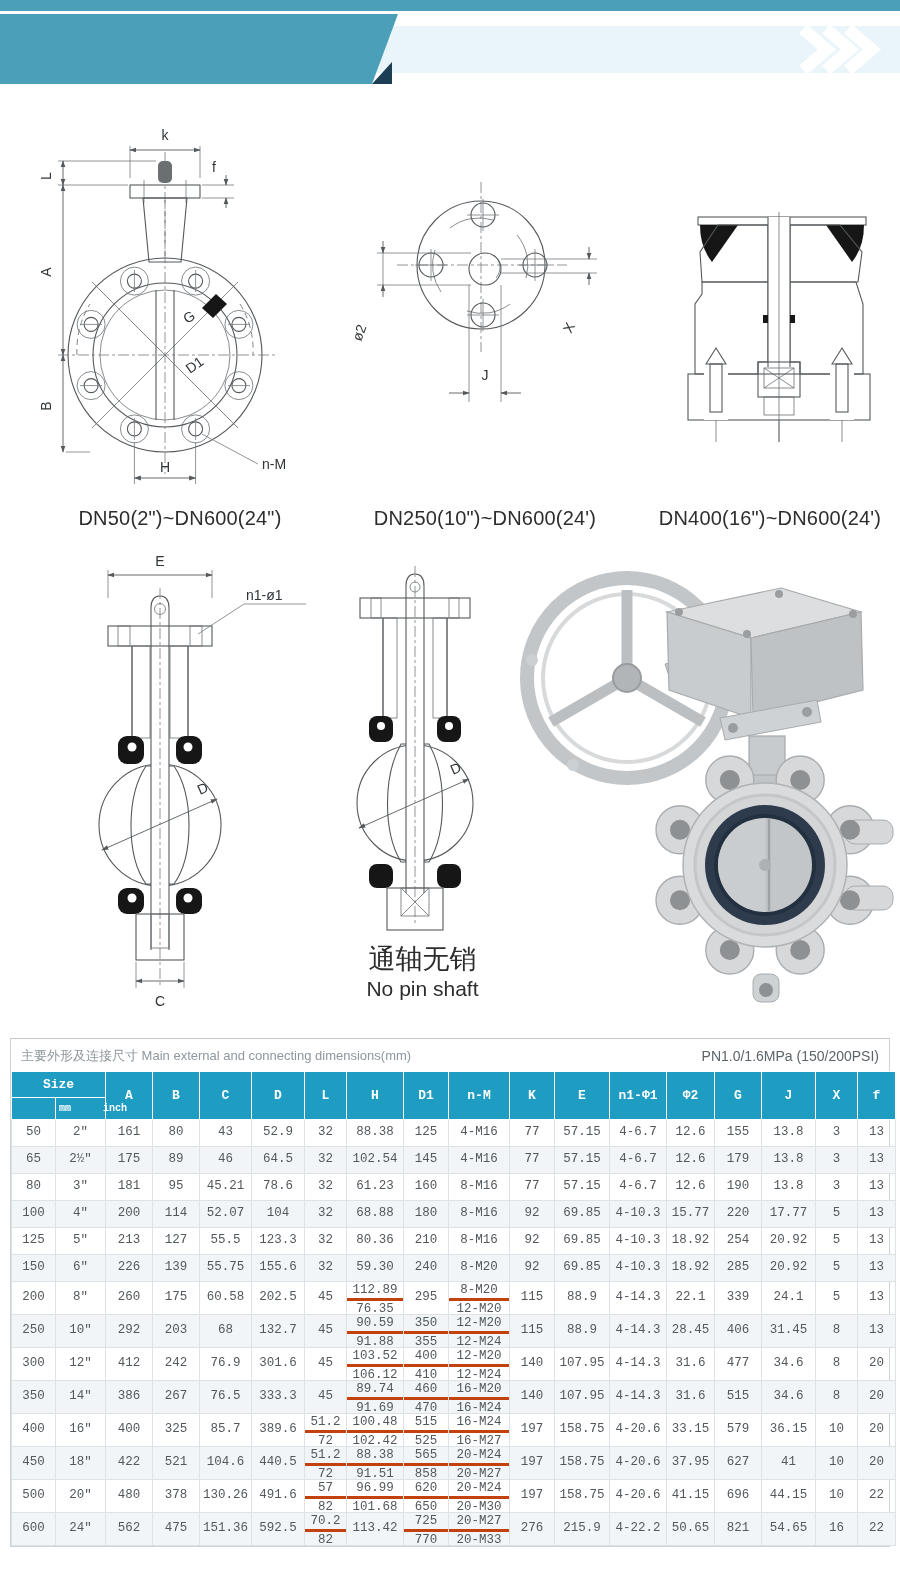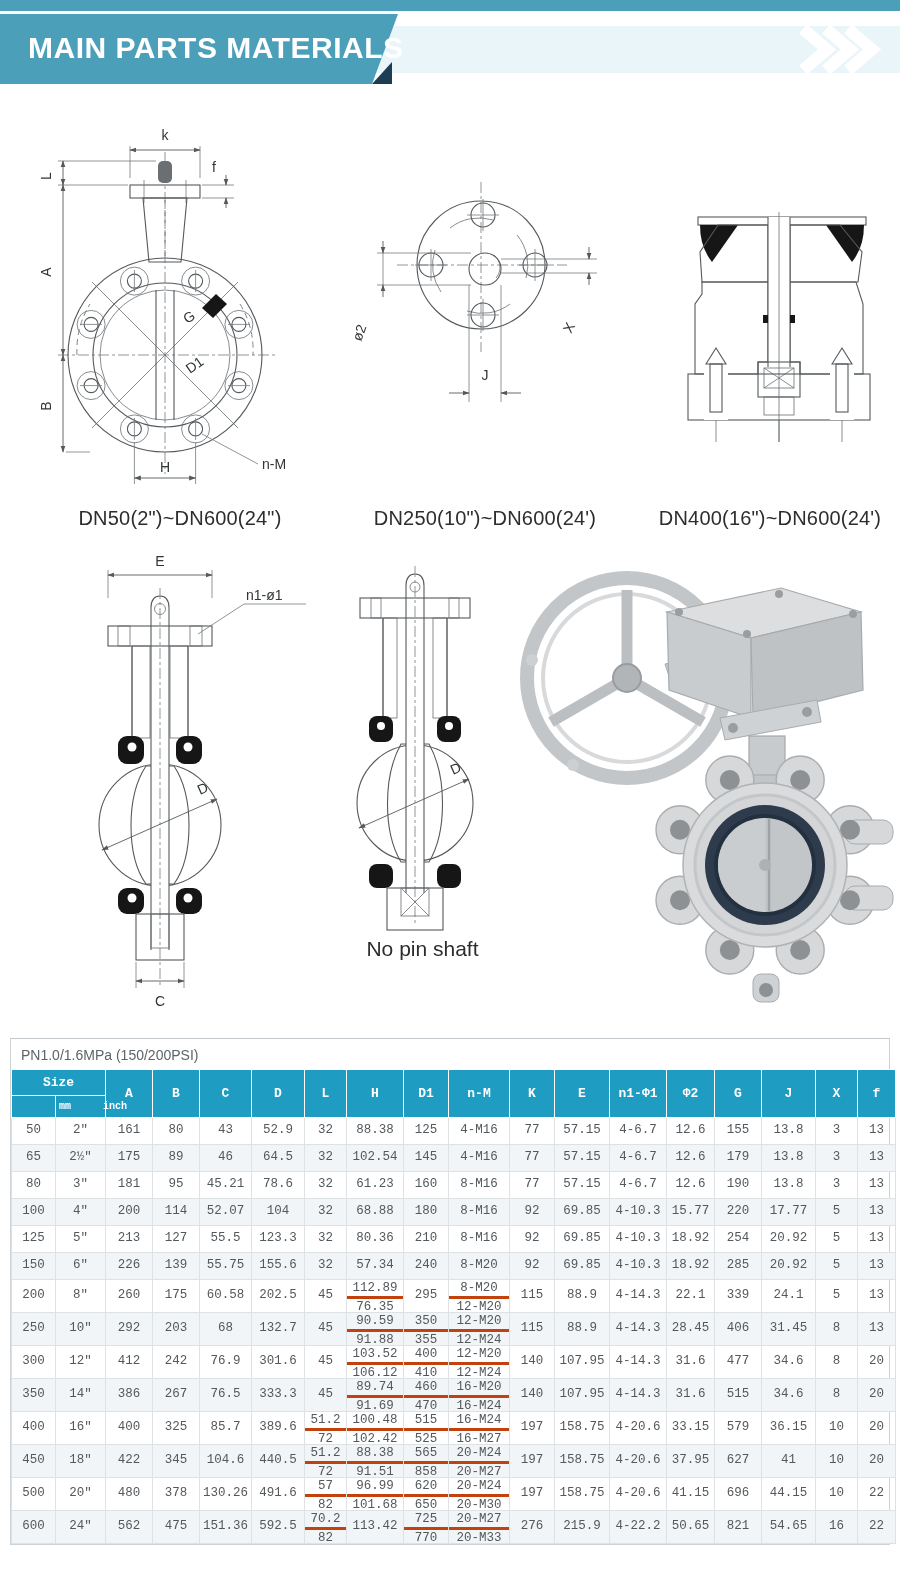--- a/index.html
+++ b/index.html
@@ -74,21 +74,20 @@
       <rect x="0" y="0" width="900" height="11" fill="#4b9fb8"></rect>
       <rect x="370" y="26" width="530" height="47" fill="#eaf5fa"></rect>
       <g stroke="#ffffff" stroke-width="12" fill="none">
         <path d="M803,29 L827,49.5 L803,70"></path>
         <path d="M826,29 L850,49.5 L826,70"></path>
         <path d="M848,29 L872,49.5 L848,70"></path>
       </g>
       <polygon points="372,84 392,62 392,84" fill="#1c3e55"></polygon>
       <polygon points="0,14 398,14 372,84 0,84" fill="#4b9fb8"></polygon>
     </svg>
-    <div id="banner-title">MAIN PARTS MATERIALS</div>
   </div>
 
   <div class="draw-block" style="left:30px; top:112px; width:300px;">
     <svg width="300" height="385" viewBox="0 0 300 385">
 
       <line class="cl" x1="135" y1="40" x2="135" y2="362"></line>
       <line class="cl" x1="28" y1="243" x2="248" y2="243"></line>
 
       <circle class="ln" cx="135" cy="243" r="97"></circle>
       <circle class="ln" cx="135" cy="243" r="72"></circle>
@@ -364,20 +363,21 @@
       <text class="lab" x="128" y="227" font-size="15" transform="rotate(-24 128 227)">D</text>
 
       <rect x="44" y="316" width="24" height="24" rx="8" class="blackfill"></rect>
       <rect x="112" y="316" width="24" height="24" rx="8" class="blackfill"></rect>
 
       <rect x="62" y="340" width="56" height="42" fill="url(#h1)" class="ln"></rect>
       <rect x="76" y="340" width="28" height="28" fill="#fff" class="ln2"></rect>
       <line class="ln2" x1="76" y1="340" x2="104" y2="368"></line>
       <line class="ln2" x1="104" y1="340" x2="76" y2="368"></line>
     </svg>
+    <div class="caption-cn">通轴无销</div>
     <div class="caption-en">No pin shaft</div>
   </div>
 
   <div class="draw-block" style="left:515px; top:550px; width:385px;">
     <svg width="385" height="462" viewBox="0 0 385 462">
 
       <g>
         <circle cx="112" cy="128" r="100" fill="none" stroke="#c3c6c8" stroke-width="14"></circle>
         <circle cx="112" cy="128" r="84" fill="none" stroke="#d7d9db" stroke-width="4"></circle>
         <line x1="112" y1="128" x2="112" y2="40" stroke="#bcbfc1" stroke-width="11"></line>
@@ -439,20 +439,21 @@
         <line x1="254" y1="269" x2="254" y2="361" stroke="#9fa2a4" stroke-width="2.5"></line>
         <circle cx="250" cy="315" r="6" fill="#aeb1b3"></circle>
         <rect x="238" y="424" width="26" height="28" rx="8" fill="#cfd2d4" stroke="#aaadaf"></rect>
         <circle cx="251" cy="440" r="7" fill="#8e9193"></circle>
       </g>
     </svg>
   </div>
 
   <div id="table-wrap">
     <div id="table-head-row">
+      <span id="table-title">主要外形及连接尺寸 Main external and connecting dimensions(mm)</span>
       <span id="pressure-note">PN1.0/1.6MPa (150/200PSI)</span>
     </div>
     <table id="dims">
       <colgroup>
           <col style="width: 44px;">
           <col style="width: 50px;">
           <col style="width: 47px;">
           <col style="width: 47px;">
           <col style="width: 52px;">
           <col style="width: 53px;">
@@ -596,21 +597,21 @@
             <td>13</td>
           </tr>
           <tr class="stripe">
             <td>150</td>
             <td>6"</td>
             <td>226</td>
             <td>139</td>
             <td>55.75</td>
             <td>155.6</td>
             <td>32</td>
-            <td>57.34</td>
+            <td>59.30</td>
             <td>240</td>
             <td>8-M20</td>
             <td>92</td>
             <td>69.85</td>
             <td>4-10.3</td>
             <td>18.92</td>
             <td>285</td>
             <td>20.92</td>
             <td>5</td>
             <td>13</td>
@@ -787,21 +788,21 @@
             <td>33.15</td>
             <td>579</td>
             <td>36.15</td>
             <td>10</td>
             <td>20</td>
           </tr>
           <tr class="stripe">
             <td>450</td>
             <td>18"</td>
             <td>422</td>
-            <td>345</td>
+            <td>521</td>
             <td>104.6</td>
             <td>440.5</td>
             <td>
               <div class="split">
                 <div class="sub">51.2</div>
                 <div class="sub">72</div>
               </div>
             </td>
             <td>
               <div class="split">

